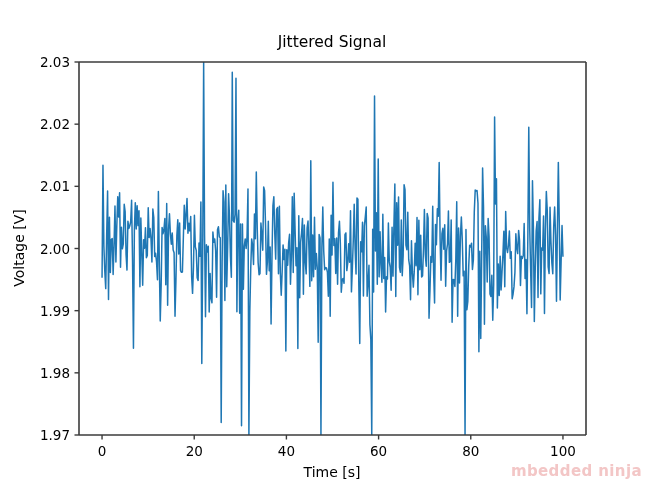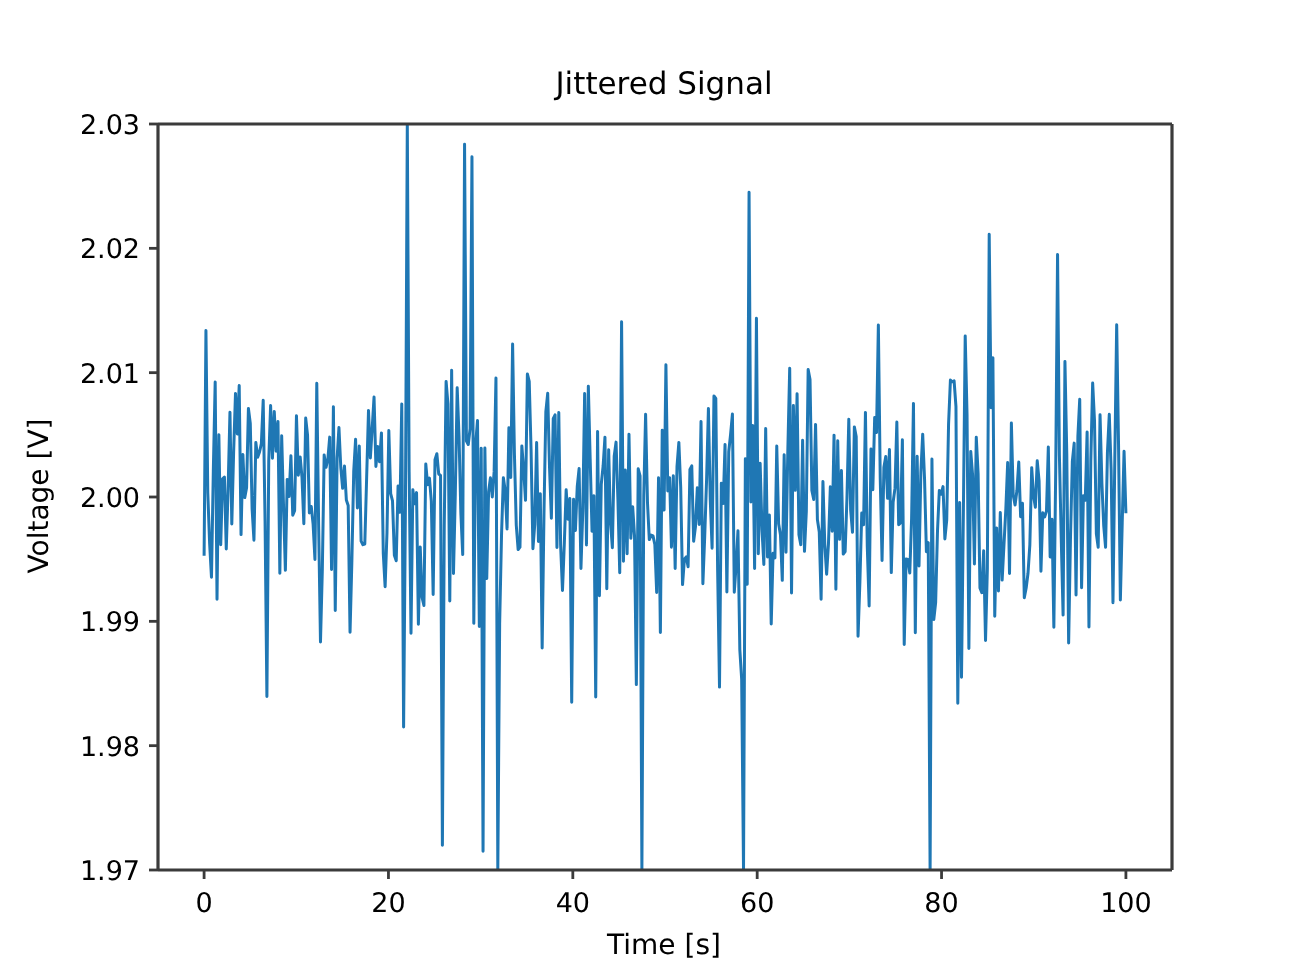--- a/index.html
+++ b/index.html
@@ -108,13 +108,14 @@
         <text x="70" y="191.3333333333338" text-anchor="end" class="tick-label">2.01</text>
         <line x1="79" y1="124.16666666666555" x2="74.5" y2="124.16666666666555" class="tickmark"></line>
         <text x="70" y="129.16666666666555" text-anchor="end" class="tick-label">2.02</text>
         <line x1="79" y1="62" x2="74.5" y2="62" class="tickmark"></line>
         <text x="70" y="67" text-anchor="end" class="tick-label">2.03</text>
       </g>
     <text id="title-text" class="chart-title" x="332" y="47" text-anchor="middle">Jittered Signal</text>
     <text id="xlabel-text" class="axis-title" x="332" y="477" text-anchor="middle">Time [s]</text>
     <text id="ylabel-text" class="axis-title" x="24" y="248" text-anchor="middle" transform="rotate(-90 24 248)">Voltage [V]</text>
   </svg>
+  <div id="watermark">mbedded ninja</div>
 </div>
 
 </body></html>

